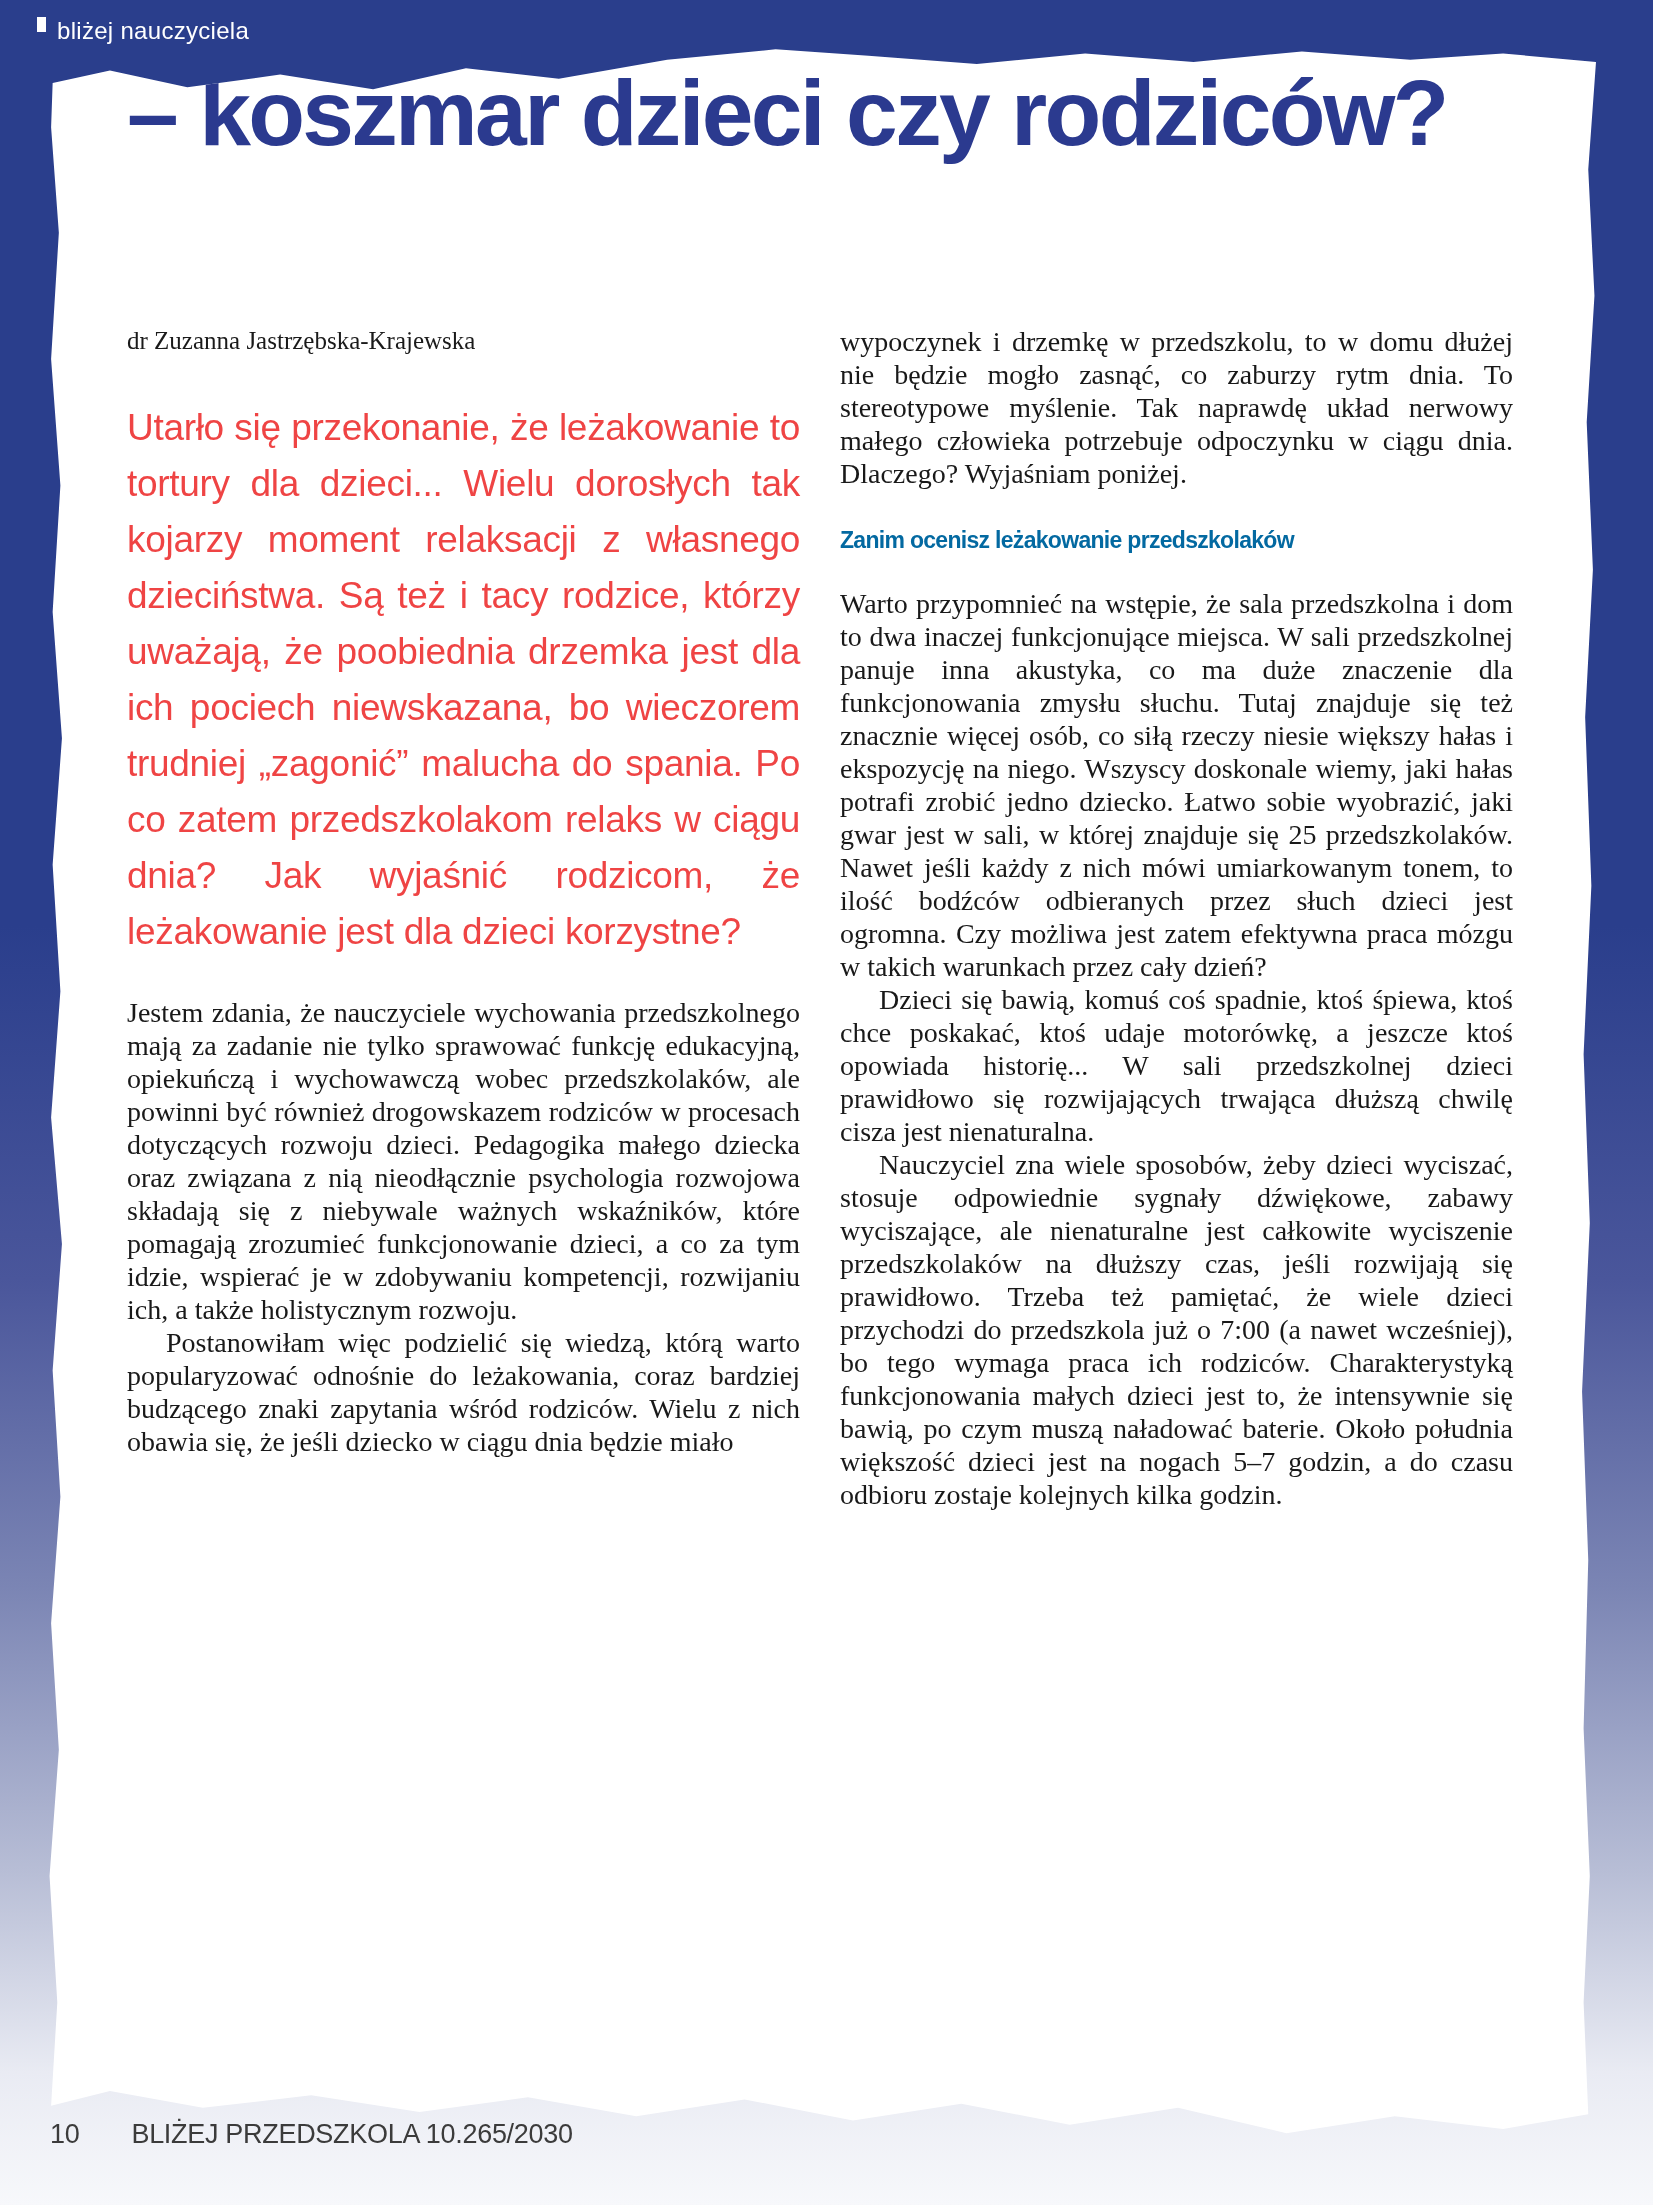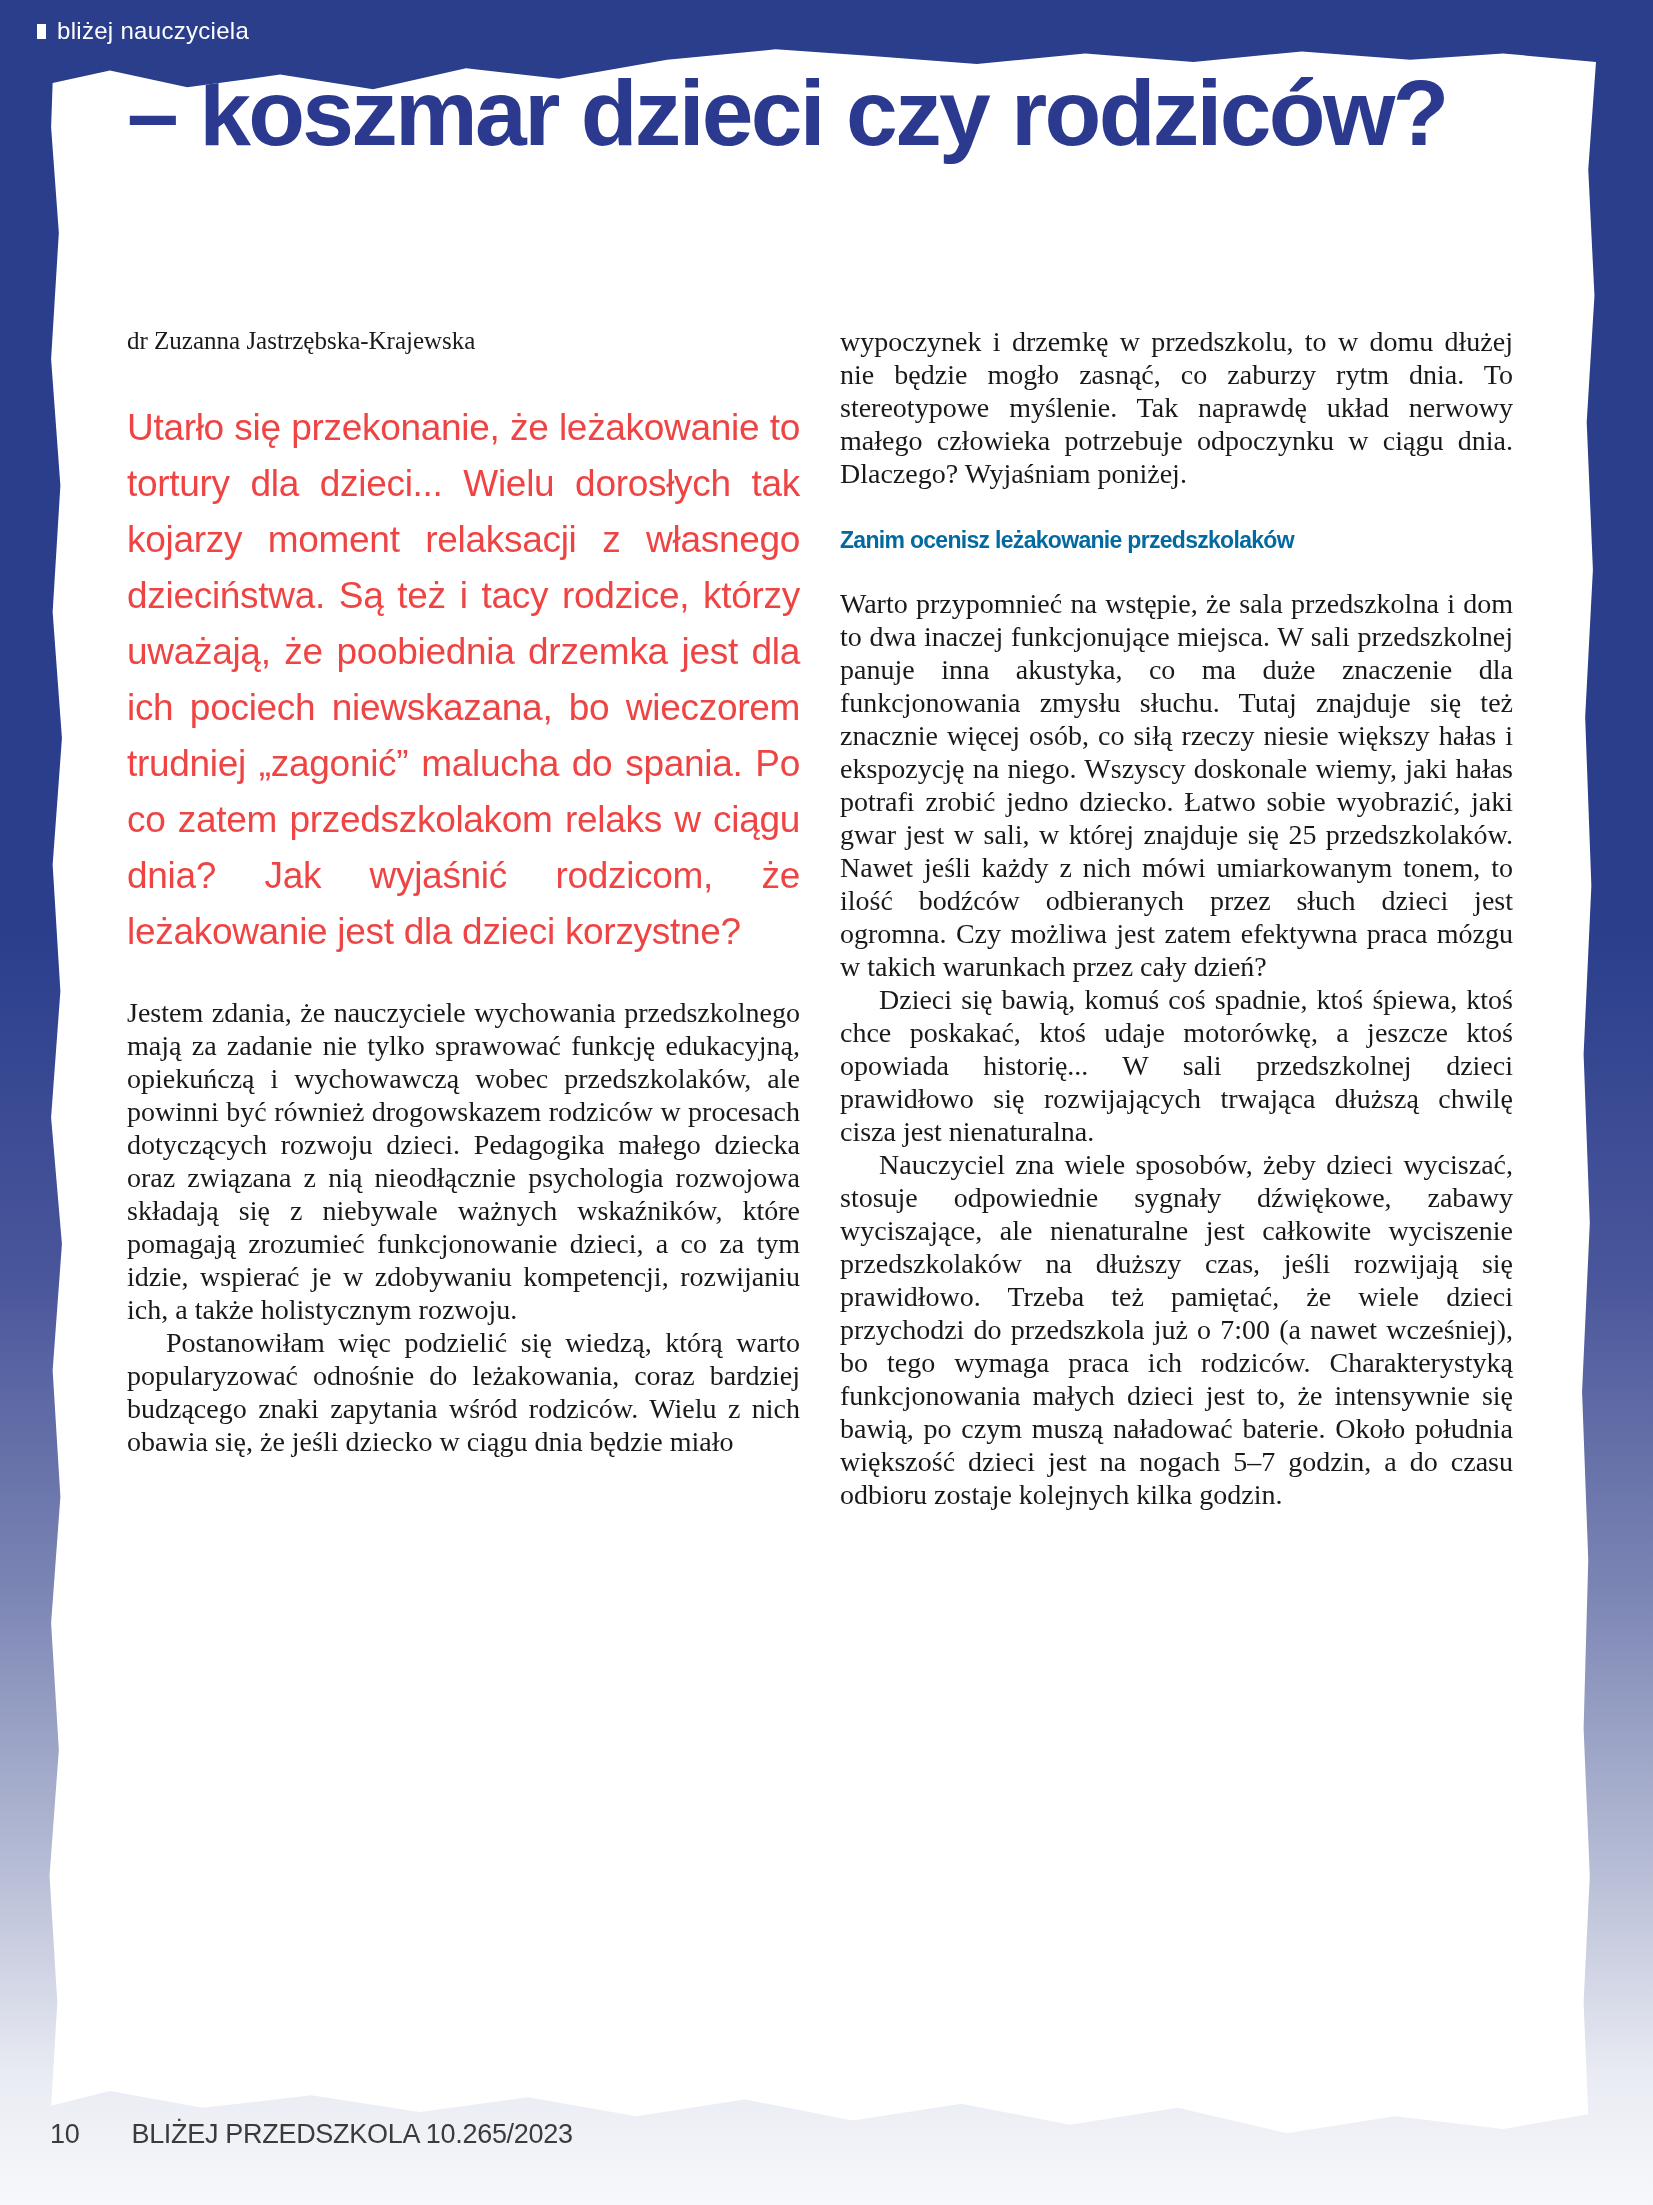--- a/index.html
+++ b/index.html
@@ -10,21 +10,21 @@
     overflow: hidden;
     background: linear-gradient(180deg,
       #2a3e8c 0%, #2a3e8c 42%,
       #4a569b 58%, #7b85b4 72%,
       #b8bed6 85%, #e9ebf3 94%, #f7f8fb 100%);
     font-family: "Liberation Sans", sans-serif;
   }
   .page-header {
     position: absolute;
     top: 17.3px; left: 37px;
-    display: flex; align-items: center; gap: 10.7px;
+    display: flex; align-items: flex-start; gap: 10.7px;
     color: #ffffff;
   }
   .header-bullet { width: 9.3px; height: 14.7px; background: #ffffff; display: inline-block; }
   .header-label { font-size: 24px; letter-spacing: 0.3px; }
 
   .paper {
     position: absolute;
     left: 48px; top: 43px;
     width: 1548px; height: 2107px;
     background: #ffffff;
@@ -149,17 +149,17 @@
           <p class="body-par indent">Dzieci się bawią, komuś coś spadnie, ktoś śpiewa, ktoś chce poskakać, ktoś udaje motorówkę, a jeszcze ktoś opowiada historię... W sali przedszkolnej dzieci prawidłowo się rozwijających trwająca dłuższą chwilę cisza jest nienaturalna.</p>
           <p class="body-par indent">Nauczyciel zna wiele sposobów, żeby dzieci wyciszać, stosuje odpowiednie sygnały dźwiękowe, zabawy wyciszające, ale nienaturalne jest całkowite wyciszenie przedszkolaków na dłuższy czas, jeśli rozwijają się prawidłowo. Trzeba też pamiętać, że wiele dzieci przychodzi do przedszkola już o 7:00 (a nawet wcześniej), bo tego wymaga praca ich rodziców. Charakterystyką funkcjonowania małych dzieci jest to, że intensywnie się bawią, po czym muszą naładować baterie. Około południa większość dzieci jest na nogach 5–7 godzin, a do czasu odbioru zostaje kolejnych kilka godzin.</p>
         </div>
 
       </div>
     </div>
   </div>
 
   <div class="page-footer">
     <span>10</span>
-    <span>BLIŻEJ PRZEDSZKOLA 10.265/2023</span>
+    <span>BLIŻEJ PRZEDSZKOLA 10.265/2030</span>
   </div>
 
 </div>
 
 
 </body></html>

